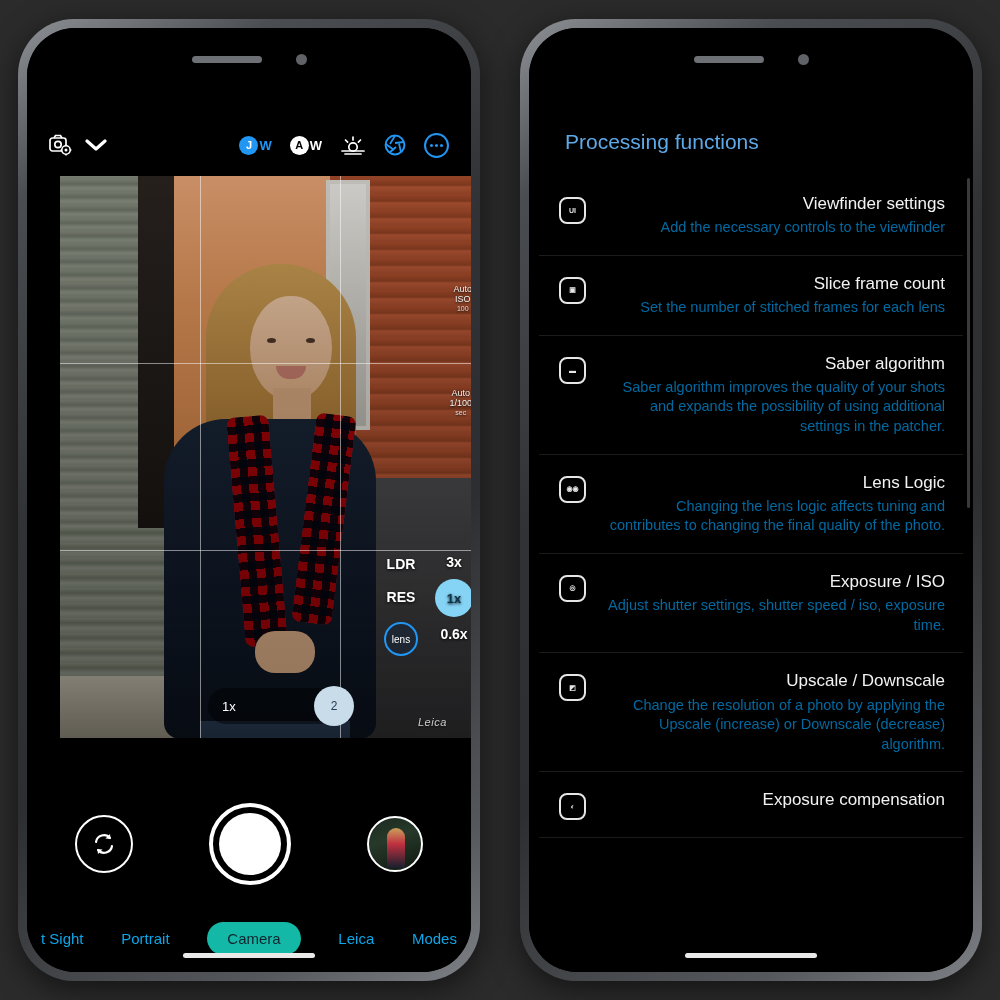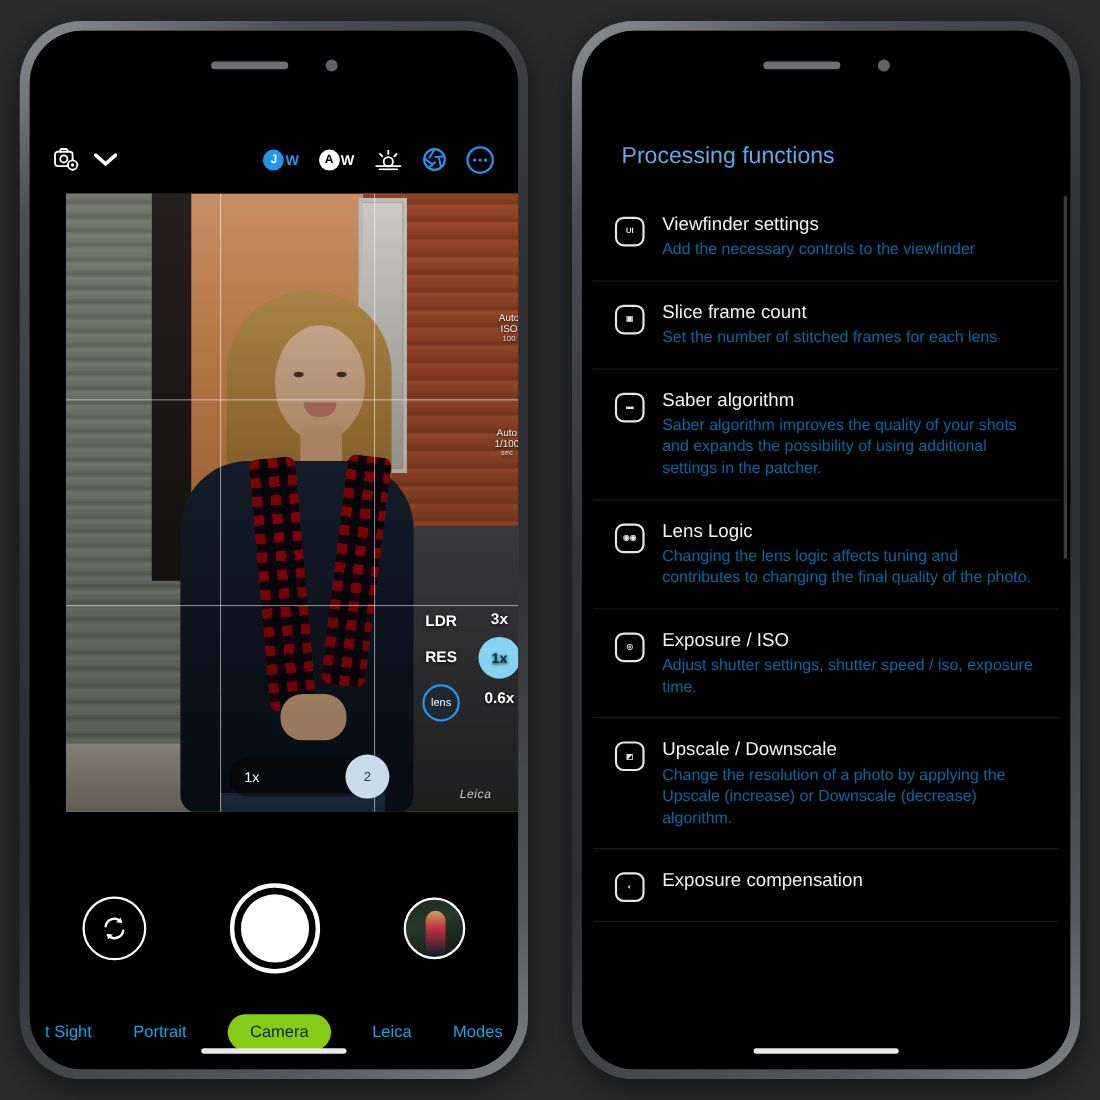--- a/index.html
+++ b/index.html
@@ -301,21 +301,21 @@
   
   .mode-strip {
     position:absolute; left:0; right:0; top: 880px; height: 60px;
     display:flex; align-items:center; justify-content:space-between;
     padding: 0 14px;
   }
   .mode-item {
     color:#0ea5e9; font-size:15px; white-space:nowrap;
   }
   .mode-item.active {
-    background:#84cc16; color:#10232e;
+    background:#14b8a6; color:#10232e;
     padding: 8px 20px; border-radius: 19px;
   }
 
   
   .set-app { position:absolute; inset:0; background:#000; overflow:hidden; }
   .set-title {
     position:absolute; top:102px; left:36px;
     color:#5ea9e8; font-size:21px;
   }
   .set-list {
@@ -328,21 +328,21 @@
   }
   .set-icon {
     flex: 0 0 auto;
     width: 27px; height: 27px; margin-top: 4px;
     border-radius: 8px;
     border: 2px solid #e6e6e6;
     display:flex; align-items:center; justify-content:center;
     color:#e6e6e6; font-size:7px; font-weight:bold;
     position: relative;
   }
-  .set-text { flex: 1 1 auto; min-width: 0; }
+  .set-text { flex: 1 1 auto; min-width: 0; text-align: right; }
   .set-name {
     color:#f2f2f2; font-size:17px; line-height:1.25;
     margin-bottom: 4px;
   }
   .set-desc {
     color:#0369a1; font-size:14.5px; line-height:1.35;
   }
   .scrollbar {
     position:absolute; right: 3px; top: 150px;
     width: 3px; height: 330px; border-radius:2px;

